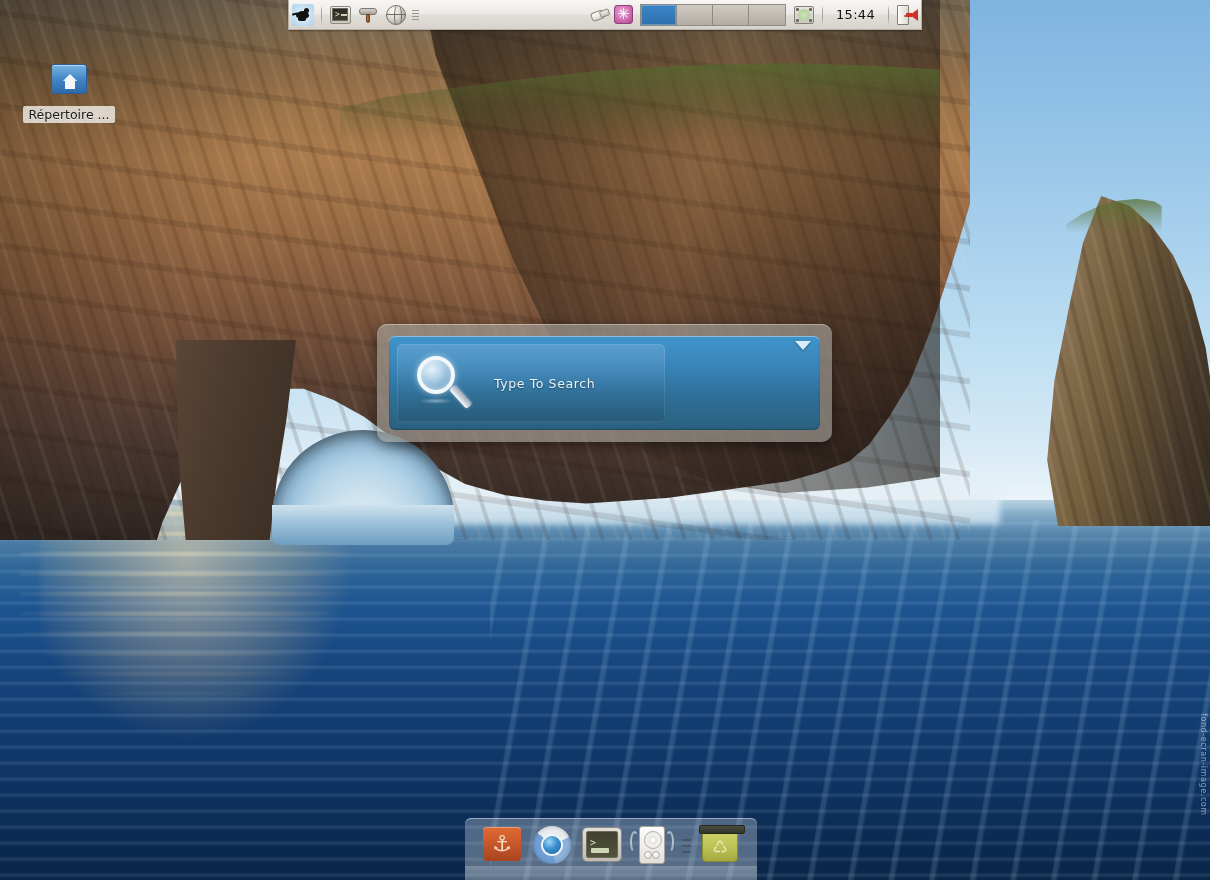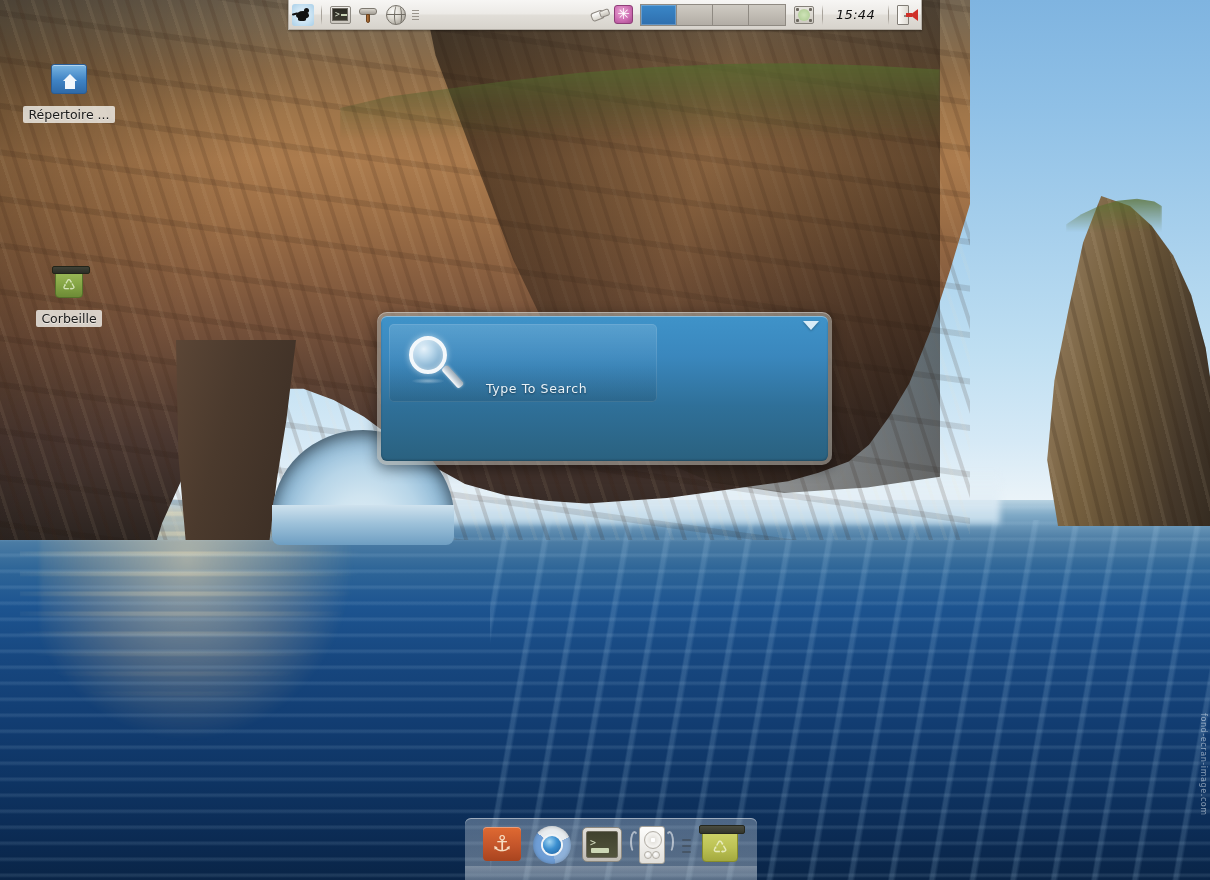--- a/index.html
+++ b/index.html
@@ -321,21 +321,20 @@
     background: radial-gradient(circle at 50% 50%, #cfe3b8, #a9c98e);
     border-radius:50%;
   }
   .ico-desk .c { position:absolute; width:3px; height:3px; background:#6d6960; border-radius:1px; }
   .ico-desk .c1{left:1px;top:1px;} .ico-desk .c2{right:1px;top:1px;}
   .ico-desk .c3{left:1px;bottom:1px;} .ico-desk .c4{right:1px;bottom:1px;}
 
   .clock {
     padding:0 9px; font-size:13px; color:#111; letter-spacing:.3px;
     font-family:"DejaVu Sans","Liberation Sans",sans-serif;
-    font-style:italic;
   }
 
   
   .ico-logout { width:22px; height:20px; position:relative; }
   .ico-logout .door {
     position:absolute; left:1px; top:0px; width:12px; height:20px;
     background: linear-gradient(to right,#fcfbf8,#dedad2);
     border:1px solid #817d76; border-radius:1px;
   }
   .ico-logout .door::after {
@@ -411,25 +410,25 @@
     background: linear-gradient(to bottom,#3f4136,#2c2e26);
     border:1px solid #222419; border-radius:2px;
   }
   .ic-trash::after {
     content:"\267A"; position:absolute; left:0; right:0; top:5px;
     text-align:center; font-size:15px; color:#e6f0cf; opacity:.85; line-height:18px;
   }
 
   
   #search-dialog {
-    position:absolute; left:377px; top:312px; width:455px; height:153px;
+    position:absolute; left:377px; top:324px; width:455px; height:118px;
     background: rgba(168,166,160,.62);
     border-radius:10px;
     box-shadow: 0 4px 14px rgba(0,0,0,.45), inset 0 1px 0 rgba(255,255,255,.35);
-    padding:4px;
+    padding:12px;
   }
   .search-inner {
     position:relative; width:100%; height:100%;
     border-radius:6px;
     background: linear-gradient(to bottom, #3f93c9 0%, #3a87bd 28%, #2f7099 62%, #2a617f 100%);
     box-shadow: inset 0 1px 0 rgba(255,255,255,.40), inset 0 -1px 2px rgba(0,0,0,.25);
     display:flex; align-items:center;
   }
   .search-slot {
     position:absolute; left:8px; top:8px; width:268px; height:78px;
@@ -601,26 +600,20 @@
   <div class="watermark">fond-ecran-image.com</div>
 
   <div class="desk-icon" style="left:14px; top:58px;">
     <div class="glyph">
       <div class="ic-home"></div>
     </div>
     <div class="label">Répertoire ...</div>
   </div>
 
 
-  <div class="desk-icon" style="left:14px; top:262px;">
-    <div class="glyph">
-      <div class="ic-trash"></div>
-    </div>
-    <div class="label">Corbeille</div>
-  </div>
 
   <div id="top-panel">
 
     <div class="launcher">
       <div class="ico-mouse">
         <i class="tail"></i>
           <i class="body"></i>
           <i class="ear"></i>
           <i class="foot"></i>
       </div>

